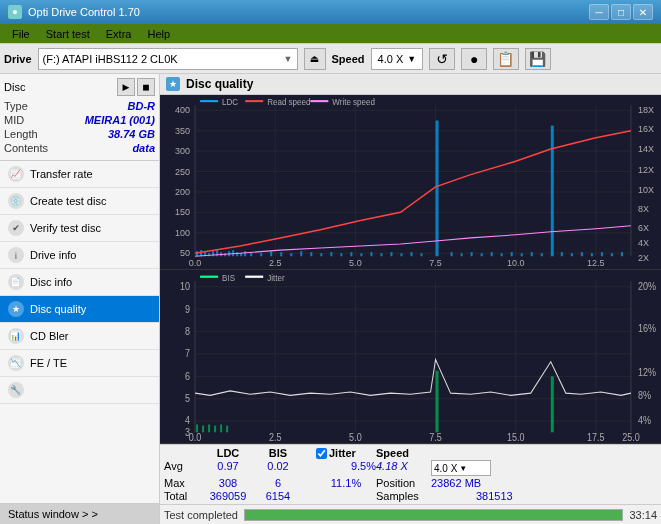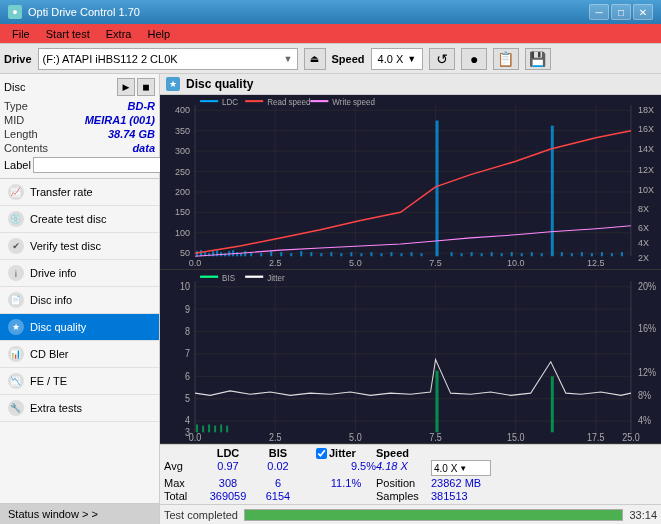--- a/index.html
+++ b/index.html
@@ -6,21 +6,21 @@
     body { font-family: 'Segoe UI', Tahoma, Geneva, Verdana, sans-serif; font-size: 11px; background: #f0f0f0; width: 661px; height: 524px; overflow: hidden; }
     
     
     .title-bar { background: linear-gradient(to bottom, #4a9fd4, #2a7ab4); color: white; display: flex; align-items: center; justify-content: space-between; padding: 4px 8px; height: 24px; }
     .title-bar-left { display: flex; align-items: center; gap: 6px; font-size: 11px; }
     .title-bar-icon { width: 14px; height: 14px; background: #7cc; border-radius: 2px; display: flex; align-items: center; justify-content: center; font-size: 9px; color: white; }
     .title-bar-controls { display: flex; gap: 2px; }
     .title-bar-btn { width: 20px; height: 16px; background: rgba(255,255,255,0.2); border: 1px solid rgba(255,255,255,0.3); color: white; font-size: 10px; cursor: pointer; display: flex; align-items: center; justify-content: center; border-radius: 2px; }
 
     
-    .menu-bar { background: #ef4444; border-bottom: 1px solid #ccc; display: flex; align-items: center; padding: 0 4px; height: 20px; }
+    .menu-bar { background: #4d7c0f; border-bottom: 1px solid #ccc; display: flex; align-items: center; padding: 0 4px; height: 20px; }
     .menu-item { padding: 2px 8px; font-size: 11px; cursor: pointer; }
 
     
     .drive-bar { background: #e8e8e8; border-bottom: 1px solid #ccc; display: flex; align-items: center; padding: 2px 4px; height: 30px; gap: 6px; }
     .drive-label { font-size: 11px; font-weight: bold; }
     .drive-select { display: flex; align-items: center; gap: 2px; border: 1px solid #aaa; background: white; padding: 2px 4px; height: 22px; flex: 1; max-width: 260px; }
     .drive-select-text { font-size: 11px; flex: 1; }
     .drive-btn { width: 22px; height: 22px; background: #e0e0e0; border: 1px solid #aaa; display: flex; align-items: center; justify-content: center; cursor: pointer; font-size: 10px; }
     .speed-label { font-size: 11px; font-weight: bold; }
     .speed-select { border: 1px solid #aaa; background: white; padding: 2px 6px; height: 22px; font-size: 11px; display: flex; align-items: center; }
@@ -146,25 +146,20 @@
         <span class="disc-value">MEIRA1 (001)</span>
       </div>
       <div class="disc-row">
         <span class="disc-key">Length</span>
         <span class="disc-value">38.74 GB</span>
       </div>
       <div class="disc-row">
         <span class="disc-key">Contents</span>
         <span class="disc-value">data</span>
       </div>
-      <div class="label-row">
-        <span>Label</span>
-        <input type="text" class="label-input" style="">
-        <div class="label-btn">✎</div>
-      </div>
     </div>
 
     <div class="nav-items">
       <div class="nav-item">
         <div class="nav-icon">📈</div>
         <span class="nav-label">Transfer rate</span>
       </div>
       <div class="nav-item">
         <div class="nav-icon">💿</div>
         <span class="nav-label">Create test disc</span>
@@ -188,21 +183,20 @@
       <div class="nav-item">
         <div class="nav-icon">📊</div>
         <span class="nav-label">CD Bler</span>
       </div>
       <div class="nav-item">
         <div class="nav-icon">📉</div>
         <span class="nav-label">FE / TE</span>
       </div>
       <div class="nav-item">
         <div class="nav-icon">🔧</div>
-        <span class="nav-label">Extra tests</span>
       </div>
     </div>
 
     <div class="status-bar-side">
       <span>Status window &gt; &gt;</span>
     </div>
   </div>
 
   <div class="content">
 
@@ -437,21 +431,21 @@
             <span style="color:#0000cc;font-size:11px;">23862 MB</span>
           </div>
 
           <div style="display:grid; grid-template-columns:38px 52px 48px 14px 60px 55px 60px; font-size:11px;">
             <span>Total</span>
             <span style="text-align:center;color:#0000cc;">369059</span>
             <span style="text-align:center;color:#0000cc;">6154</span>
             <span></span>
             <span></span>
             <span style="font-size:11px;">Samples</span>
-            <span style="color:#0000cc;font-size:11px;">381513</span>
+            <span style="color:#0000cc;font-size:11px;margin-left:45px;">381513</span>
           </div>
         </div>
 
       </div>
     </div>
 
     <div class="bottom-bar">
       <span class="status-text">Test completed</span>
       <div class="progress-bar-outer">
         <div class="progress-bar-inner" style="width:100%;"></div>

